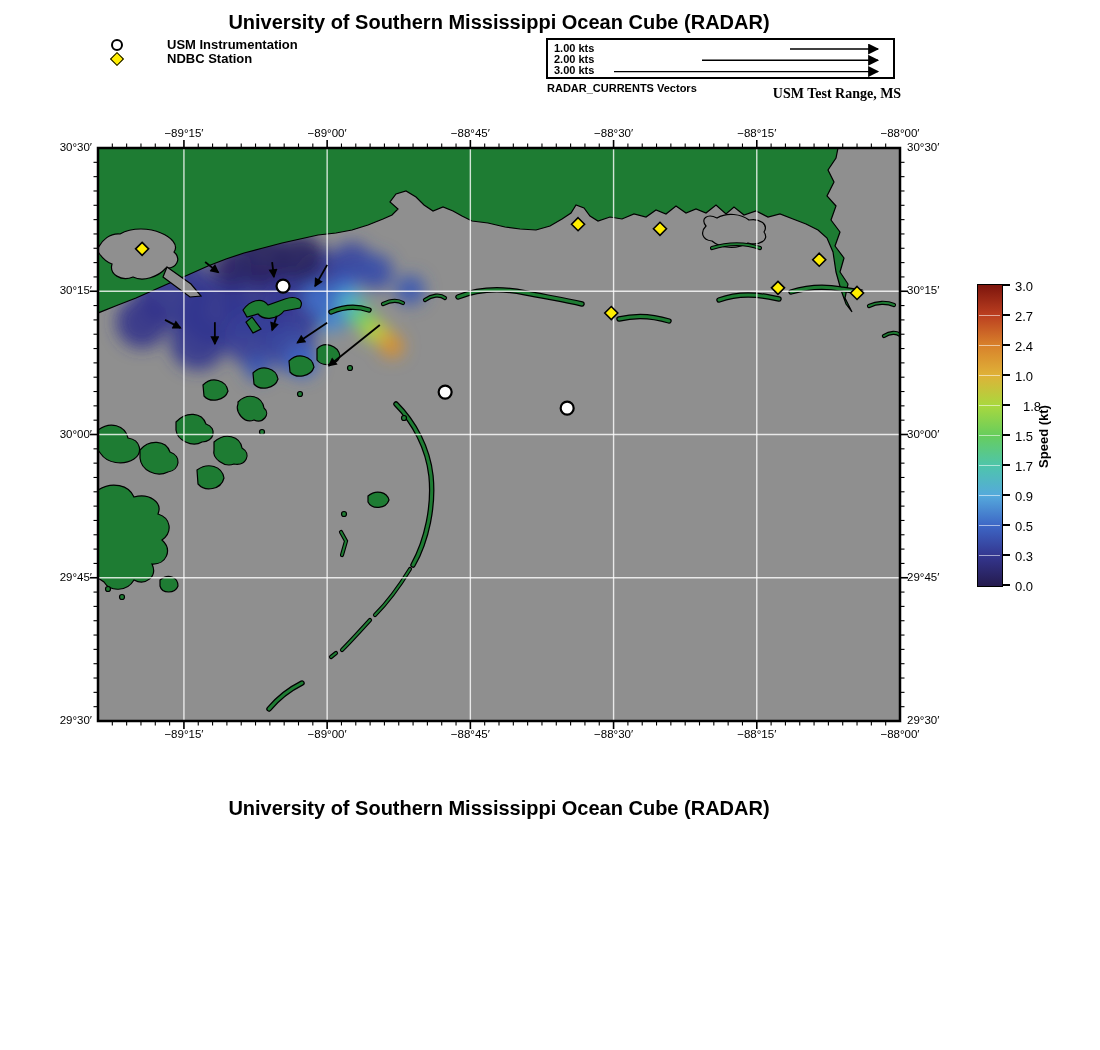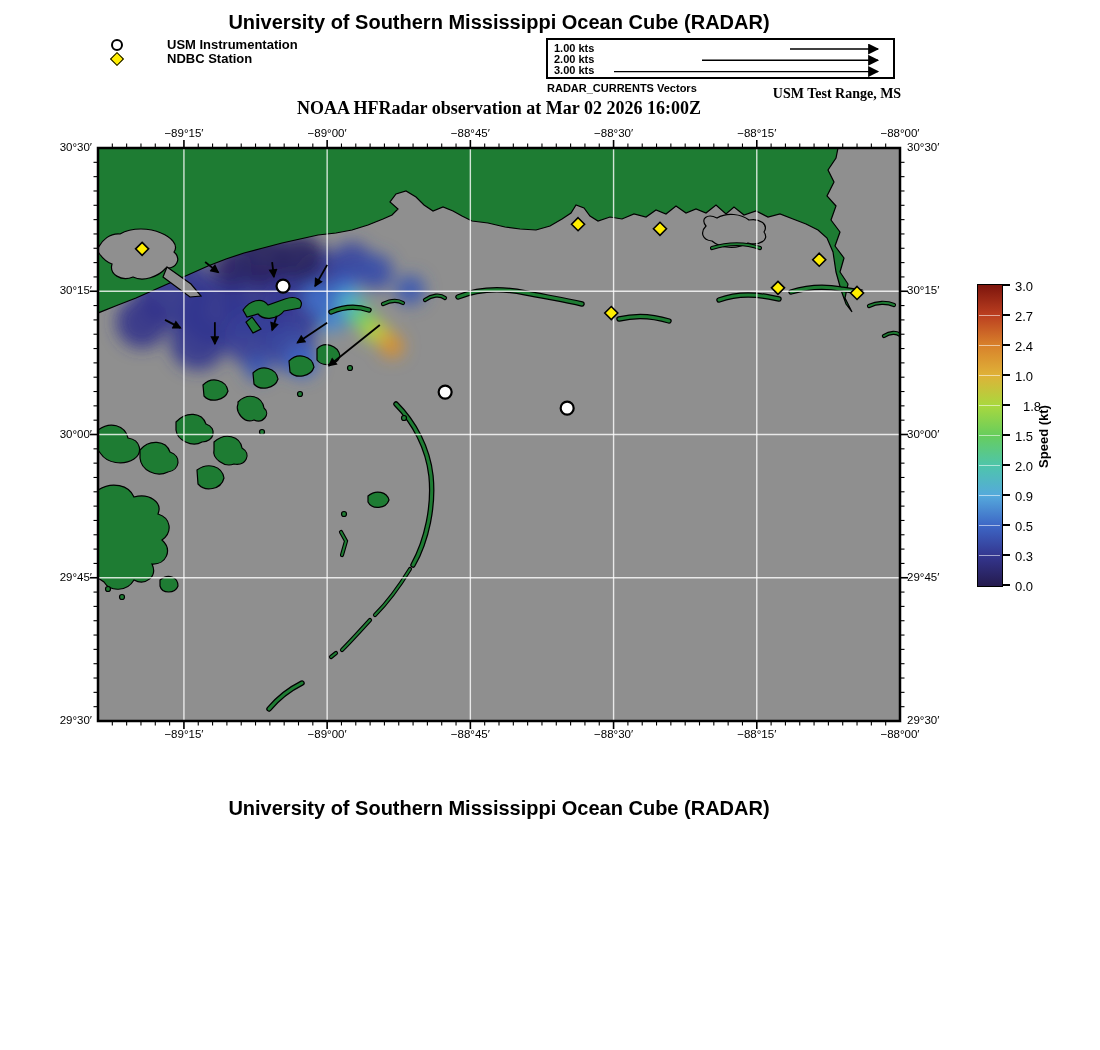--- a/index.html
+++ b/index.html
@@ -49,21 +49,20 @@
             <path d="M0 0 L10 5 L0 10 z" fill="#000"></path>
           </marker>
       </defs>
     <line x1="242" y1="9" x2="330" y2="9" stroke="#000" stroke-width="1.4" marker-end="url(#arrowK)"></line>
         <line x1="154" y1="20.3" x2="330" y2="20.3" stroke="#000" stroke-width="1.4" marker-end="url(#arrowK)"></line>
         <line x1="66" y1="31.6" x2="330" y2="31.6" stroke="#000" stroke-width="1.4" marker-end="url(#arrowK)"></line>
       </svg>
   </div>
   <div class="abs key-caption">RADAR_CURRENTS Vectors</div>
 
-  <div class="abs subtitle serif" style="top:98px;">NOAA HFRadar observation at Mar 02 2026 16:00Z</div>
   <div class="abs rangelabel serif">USM Test Range, MS</div>
 
   <svg id="map-svg" viewBox="88 138 822 593" style="position:absolute;left:88px;top:138px;width:822px;height:593px;overflow:visible;">
     <defs>
       <clipPath id="plotclip">
           <rect x="98" y="148" width="802" height="573"></rect>
         </clipPath>
       <filter id="blobblur" x="-40%" y="-40%" width="180%" height="180%">
           <feGaussianBlur stdDeviation="8"></feGaussianBlur>
         </filter>
@@ -433,21 +432,21 @@
     <div class="" style="position:absolute;left:1003px;top:554.25px;width:7px;height:1.5px;background:#000;"></div>
     <div class="cb-lab" style="left:1015px;top:548.5px;">0.3</div>
     <div class="" style="position:absolute;left:979px;top:524.5px;width:21px;height:1px;background:rgba(255,255,255,0.55);"></div>
     <div class="" style="position:absolute;left:1003px;top:524.25px;width:7px;height:1.5px;background:#000;"></div>
     <div class="cb-lab" style="left:1015px;top:518.5px;">0.5</div>
     <div class="" style="position:absolute;left:979px;top:494.5px;width:21px;height:1px;background:rgba(255,255,255,0.55);"></div>
     <div class="" style="position:absolute;left:1003px;top:494.25px;width:7px;height:1.5px;background:#000;"></div>
     <div class="cb-lab" style="left:1015px;top:488.5px;">0.9</div>
     <div class="" style="position:absolute;left:979px;top:464.5px;width:21px;height:1px;background:rgba(255,255,255,0.55);"></div>
     <div class="" style="position:absolute;left:1003px;top:464.25px;width:7px;height:1.5px;background:#000;"></div>
-    <div class="cb-lab" style="left:1015px;top:458.5px;">2.0</div>
+    <div class="cb-lab" style="left:1015px;top:458.5px;">1.7</div>
     <div class="" style="position:absolute;left:979px;top:434.5px;width:21px;height:1px;background:rgba(255,255,255,0.55);"></div>
     <div class="" style="position:absolute;left:1003px;top:434.25px;width:7px;height:1.5px;background:#000;"></div>
     <div class="cb-lab" style="left:1015px;top:428.5px;">1.5</div>
     <div class="" style="position:absolute;left:979px;top:404.5px;width:21px;height:1px;background:rgba(255,255,255,0.55);"></div>
     <div class="" style="position:absolute;left:1003px;top:404.25px;width:7px;height:1.5px;background:#000;"></div>
     <div class="cb-lab" style="left:1023px;top:398.5px;">1.8</div>
     <div class="" style="position:absolute;left:979px;top:374.5px;width:21px;height:1px;background:rgba(255,255,255,0.55);"></div>
     <div class="" style="position:absolute;left:1003px;top:374.25px;width:7px;height:1.5px;background:#000;"></div>
     <div class="cb-lab" style="left:1015px;top:368.5px;">1.0</div>
     <div class="" style="position:absolute;left:979px;top:344.5px;width:21px;height:1px;background:rgba(255,255,255,0.55);"></div>

